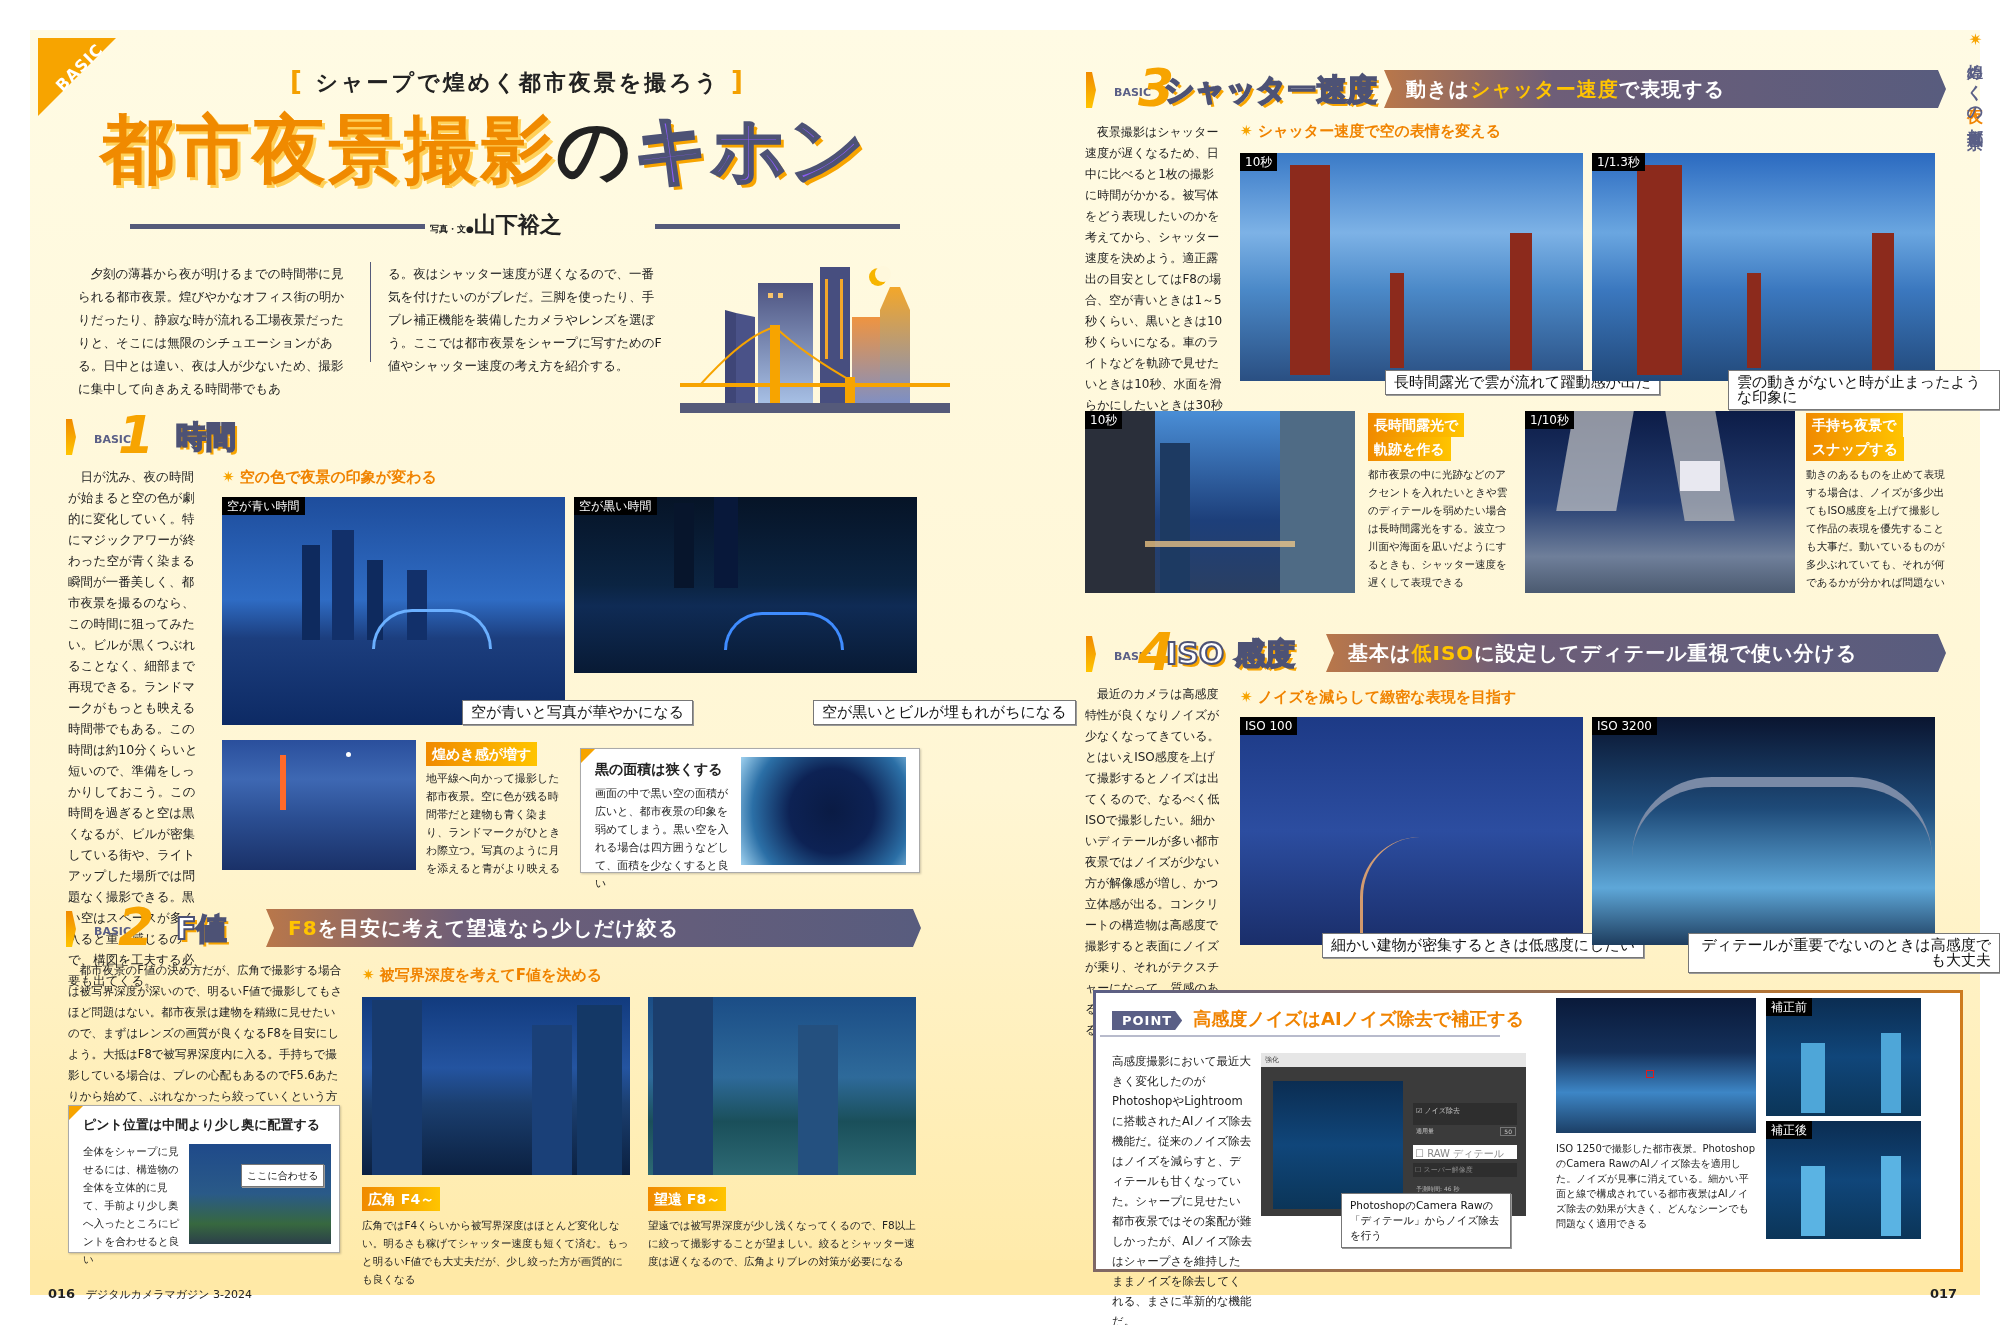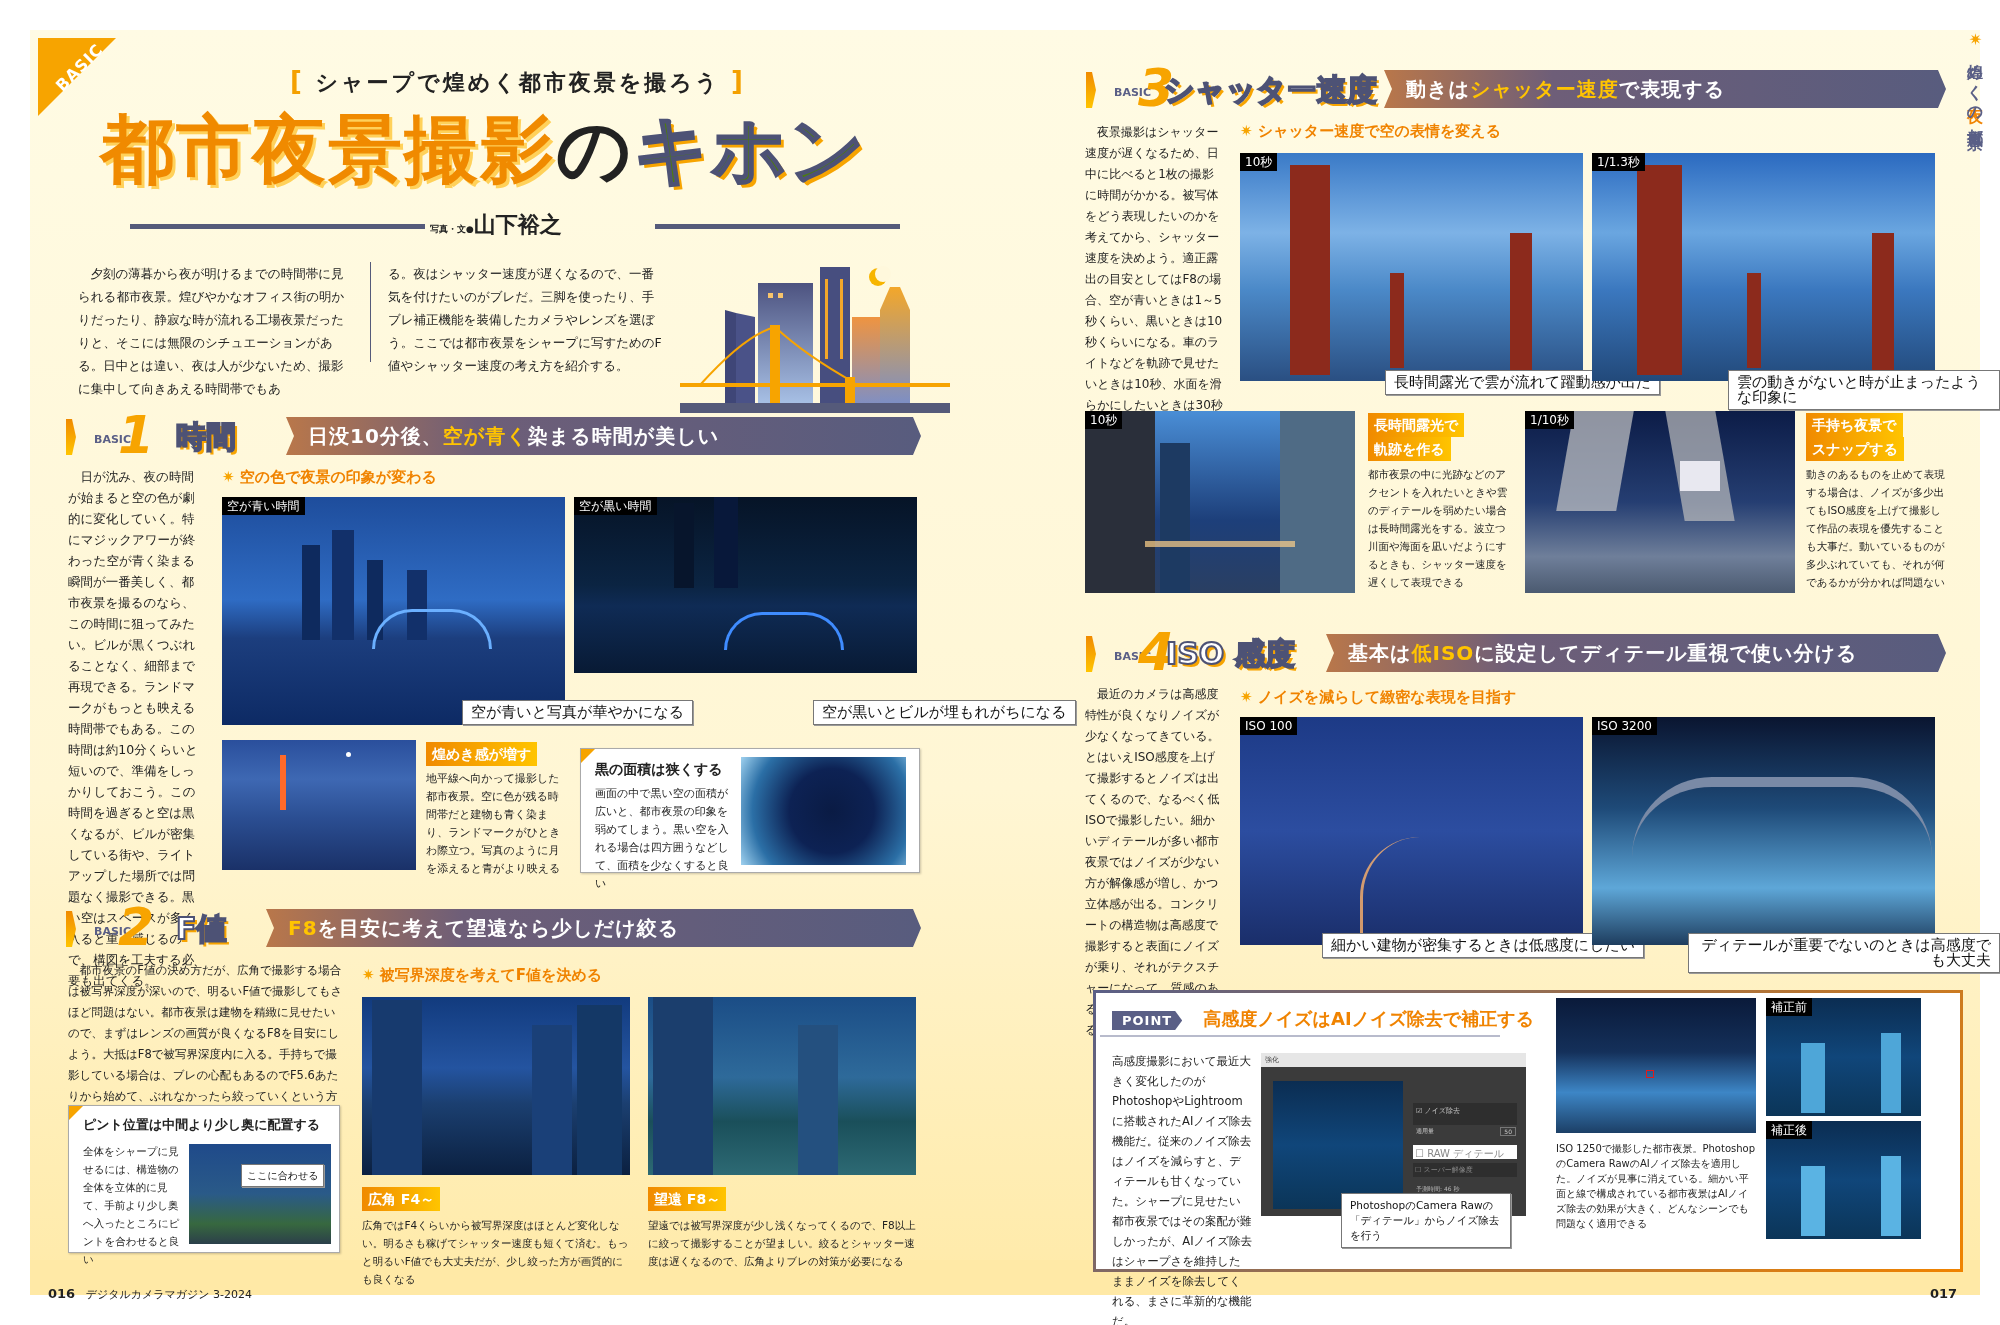--- a/index.html
+++ b/index.html
@@ -11,21 +11,21 @@
 .t-sm{font-size:11.5px;line-height:20px;color:#222}
 
 .basic-corner{left:38px;top:38px;width:0;height:0;border-top:78px solid #f7a400;border-right:78px solid transparent}
 .basic-corner-text{left:50px;top:58px;color:#fff;font-weight:bold;font-size:16px;transform:rotate(-45deg);letter-spacing:1px}
 
 .subtitle{left:290px;top:66px;font-size:22px;font-weight:bold;color:#222;letter-spacing:3px}
 .subtitle .br{color:#f4a000;font-size:26px}
 .title-main{left:100px;top:104px;font-size:74px;font-weight:900;letter-spacing:2px;line-height:90px}
 .title-main .a{color:#f08a00;text-shadow:3px 3px 0 #ffd15a}
 .title-main .no{color:#222}
-.title-main .b{color:#4d7c0f;-webkit-text-stroke:2.5px #4d5275;text-shadow:4px 4px 0 #f7a400}
+.title-main .b{color:#8b5cf6;-webkit-text-stroke:2.5px #4d5275;text-shadow:4px 4px 0 #f7a400}
 .author-line{left:130px;top:224px;width:770px;height:5px}
 .author-line .l1{position:absolute;left:0;top:0;width:295px;height:5px;background:#555a7a}
 .author-line .l2{position:absolute;right:0;top:0;width:245px;height:5px;background:#555a7a}
 .author{left:430px;top:210px;font-weight:bold}
 .author .pre{font-size:9px}
 .author .nm{font-size:22px}
 .intro-col{width:278px;font-size:12.5px;line-height:23px}
 .intro-div{left:370px;top:262px;width:1px;height:100px;background:#555a7a}
 
 .skyline{left:680px;top:265px;width:270px;height:148px}
@@ -131,23 +131,20 @@
   <rect x="90" y="60" width="10" height="80" fill="#f7a400"></rect>
   <rect x="165" y="112" width="10" height="28" fill="#f7a400"></rect>
   <rect x="0" y="138" width="270" height="10" fill="#555a7a"></rect>
 </svg>
 
 <div class="abs sec-head" style="left:66px;top:413px;width:855px;">
   <div class="tab"></div>
   <div class="basic">BASIC</div>
   <div class="num" style="left:52px">1</div>
   <div class="kw" style="left:110px">時間</div>
-  <div class="bar" style="left:220px;width:635px">
-    <span>日没10分後、</span><span class="hl">空が</span><span class="hl">青く</span><span>染まる時間が美しい</span>
-  </div>
 </div>
 
 <div class="abs t" style="left:68px;top:466px;width:135px;">　日が沈み、夜の時間が始まると空の色が劇的に変化していく。特にマジックアワーが終わった空が青く染まる瞬間が一番美しく、都市夜景を撮るのなら、この時間に狙ってみたい。ビルが黒くつぶれることなく、細部まで再現できる。ランドマークがもっとも映える時間帯でもある。この時間は約10分くらいと短いので、準備をしっかりしておこう。この時間を過ぎると空は黒くなるが、ビルが密集している街や、ライトアップした場所では問題なく撮影できる。黒い空はスペースが多く入ると重く感じるので、構図を工夫する必要も出てくる。</div>
 
 <div class="abs star-head" style="left:222px;top:468px;"><span class="s">✷</span> <span>空の色で夜景の印象が変わる</span></div>
 
 <div class="photo sky-blue" style="left:222px;top:497px;width:343px;height:228px;">
   <div class="bldg" style="left:80px;width:18px;height:95px;bottom:85px;background:#0e2a5e"></div>
   <div class="bldg" style="left:110px;width:22px;height:110px;bottom:85px;background:#12306a"></div>
   <div class="bldg" style="left:145px;width:16px;height:80px;bottom:85px;background:#0e2a5e"></div>
@@ -298,21 +295,21 @@
 
 <div class="photo iso3200" style="left:1592px;top:717px;width:343px;height:228px;">
   <div class="abs" style="left:40px;top:60px;width:300px;height:80px;border-top:10px solid #7a8aa6;border-radius:200px 200px 0 0"></div>
   <div class="lbl">ISO 3200</div>
 </div>
 <div class="callout" style="left:1688px;top:933px;text-align:right;">ディテールが重要でないのときは高感度でも大丈夫</div>
 
 <div class="abs pt-box">
   <div class="abs" style="left:16px;top:14px;">
     <span class="pt-badge">POINT</span>
-    <span style="font-size:18px;font-weight:bold;color:#f08300;margin-left:16px">高感度ノイズはAIノイズ除去で補正する</span>
+    <span style="font-size:18px;font-weight:bold;color:#f08300;margin-left:6px">高感度ノイズはAIノイズ除去で補正する</span>
   </div>
   <div class="abs" style="left:4px;top:42px;width:400px;height:2px;background:#b8bbcc"></div>
   <div class="abs" style="left:16px;top:58px;width:140px;font-size:11.5px;line-height:20px;">高感度撮影において最近大きく変化したのがPhotoshopやLightroomに搭載されたAIノイズ除去機能だ。従来のノイズ除去はノイズを減らすと、ディテールも甘くなっていた。シャープに見せたい都市夜景ではその案配が難しかったが、AIノイズ除去はシャープさを維持したままノイズを除去してくれる、まさに革新的な機能だ。</div>
   <div class="abs lr-ui" style="left:165px;top:60px;width:265px;height:163px;">
     <div class="abs" style="left:0;top:0;width:265px;height:14px;background:#e6e6e6;font-size:7px;color:#444;padding-left:4px;line-height:14px">強化</div>
     <div class="abs noise" style="left:12px;top:28px;width:130px;height:128px;"></div>
     <div class="abs" style="left:152px;top:50px;width:104px;height:22px;background:#2e2e2e;color:#ccc;font-size:7px;padding:3px">
       <span>☑</span> <span>ノイズ除去</span>
     </div>
     <div class="abs" style="left:155px;top:74px;width:100px;height:12px;color:#ccc;font-size:6px">

